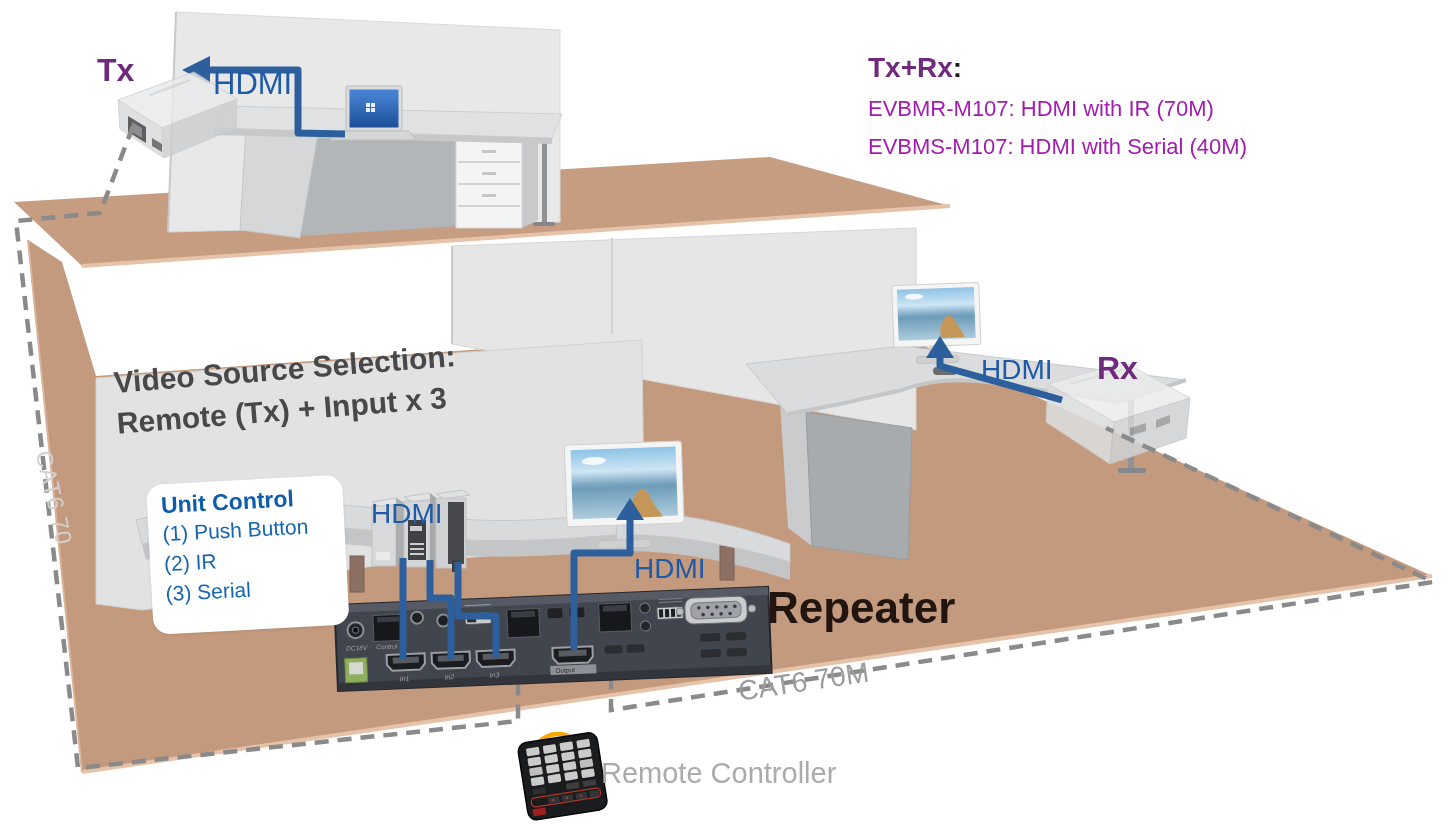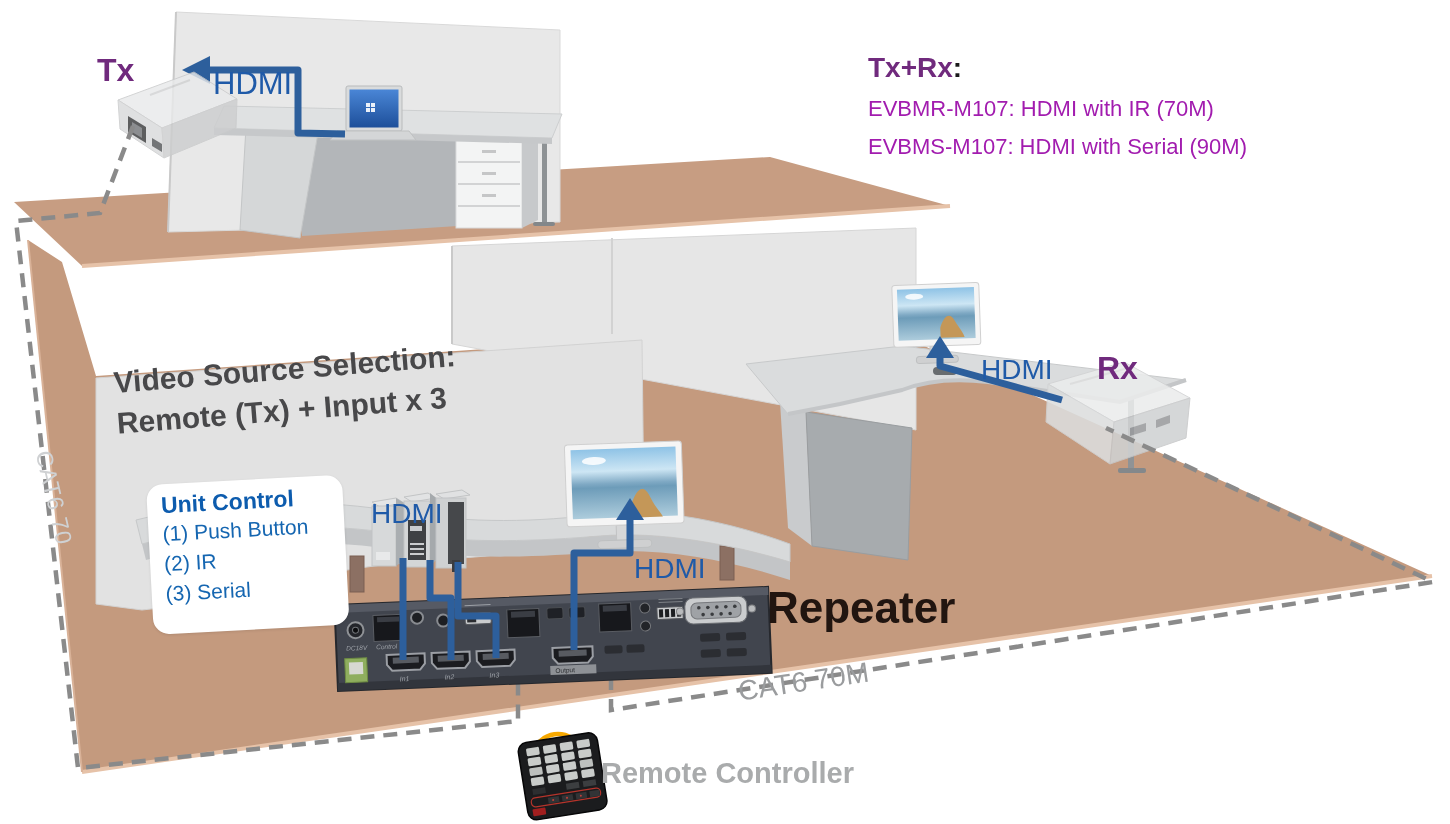--- a/index.html
+++ b/index.html
@@ -25,21 +25,21 @@
   #unit-panel{left:146px;top:485px;width:182px;height:142px;background:#ffffff;border-radius:16px;
               transform:rotate(-3deg);transform-origin:0 0;padding:8px 0 0 14px;
               box-shadow:0 1px 3px rgba(0,0,0,.10);}
   #unit-panel .uc-title{font-size:23px;font-weight:bold;color:#0d5cae;}
   #unit-panel .uc-item{font-size:21px;color:#1566b1;line-height:30px;}
   #repeater-label{left:767px;top:583px;font-size:44px;font-weight:bold;color:#211510;}
   #cat6-left{left:56px;top:448px;font-size:23px;color:#cfd1d3;letter-spacing:1px;
              transform:rotate(77deg);transform-origin:0 0;}
   #cat6-right{left:736px;top:676px;font-size:28px;color:#9a9c9e;
               transform:rotate(-8.5deg);transform-origin:0 0;}
-  #remote-label{left:601px;top:757px;font-size:29px;font-weight:bold;color:#a9abac;}
+  #remote-label{left:601px;top:757px;font-size:29px;font-weight:normal;color:#a9abac;}
 </style>
 </head>
 <body>
 
 <div class="stage">
 
 <svg width="1450" height="824" viewBox="0 0 1450 824">
   <defs>
     <linearGradient id="beach" x1="0" y1="0" x2="0" y2="1">
       <stop offset="0" stop-color="#8fc3e6"></stop>
@@ -325,21 +325,21 @@
 </svg>
 
 <div class="lbl purple" id="tx-label">Tx</div>
 <div class="lbl blue" id="hdmi-top">HDMI</div>
 
 <div class="lbl" id="header">
   <div>
     <span class="brand">Tx+Rx</span><span class="colon">:</span>
   </div>
   <div class="model">EVBMR-M107: HDMI with IR (70M)</div>
-  <div class="model">EVBMS-M107: HDMI with Serial (90M)</div>
+  <div class="model">EVBMS-M107: HDMI with Serial (40M)</div>
 </div>
 
 <div class="lbl" id="wall-note">
   <div>Video Source Selection:</div>
   <div>Remote (Tx) + Input x 3</div>
 </div>
 
 <div class="lbl" id="unit-panel">
   <div class="uc-title">Unit Control</div>
   <div class="uc-item">(1) Push Button</div>

